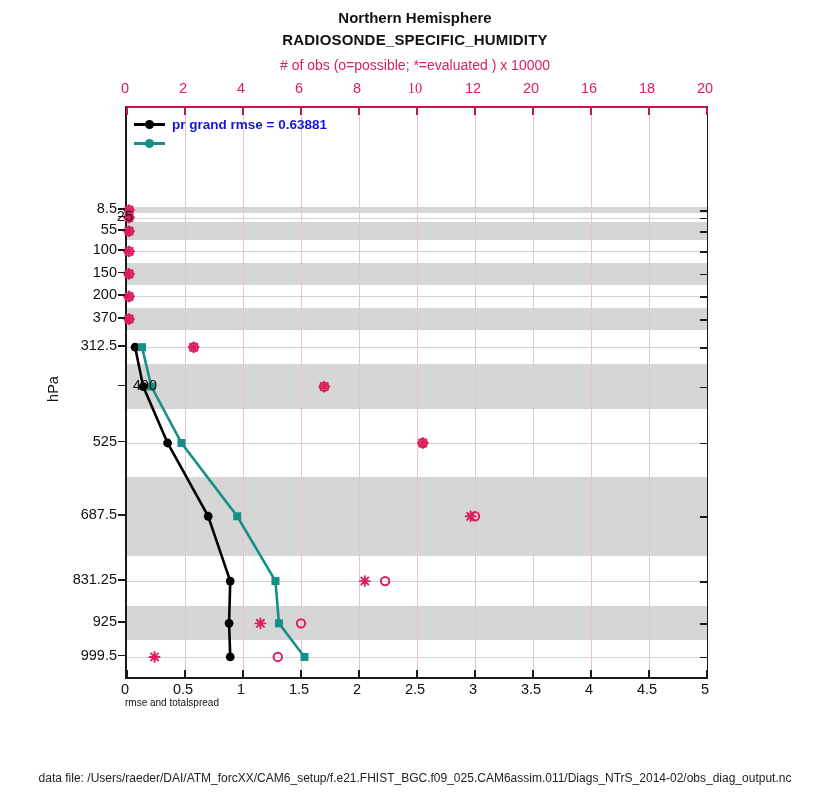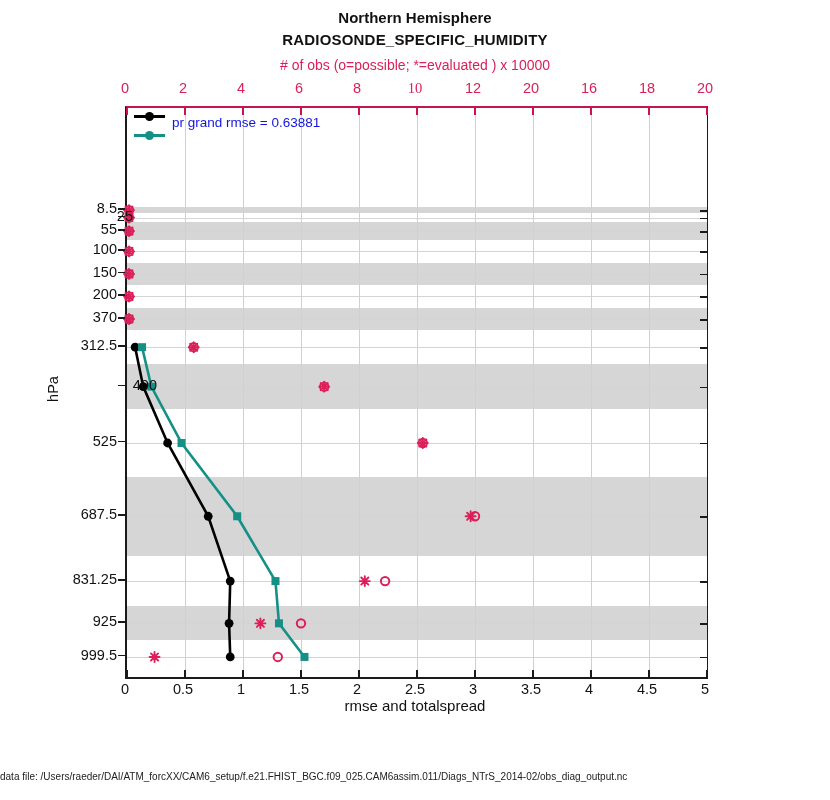--- a/index.html
+++ b/index.html
@@ -20,28 +20,28 @@
   .vgrid{position:absolute;top:0;height:569px;width:1px;background:#e9c3d2;}
   .tickb{position:absolute;width:1.5px;height:7px;background:#1a1a1a;bottom:0;}
   .tickt{position:absolute;width:1.5px;height:7px;background:#C51453;top:0;}
   .tickl{position:absolute;width:7px;height:1.5px;background:#1a1a1a;}
   .tickr{position:absolute;width:7px;height:1.5px;background:#1a1a1a;}
   .xblab{position:absolute;width:50px;text-align:center;top:681px;font-size:14.5px;color:#111;}
   .xtlab{position:absolute;width:50px;text-align:center;top:80px;font-size:14.5px;color:#DB2059;}
   .ylab{position:absolute;width:117px;text-align:right;font-size:14.5px;color:#111;height:16px;line-height:16px;}
   .yaxis-title{position:absolute;left:40px;top:381px;font-size:14.5px;color:#111;
        transform:rotate(-90deg);transform-origin:center;}
-  .xaxis-title{position:absolute;left:125px;width:580px;text-align:center;top:697px;
-       font-size:15px;color:#111;}
+  .xaxis-title{position:absolute;left:125px;width:580px;top:697px;
+       font-size:10px;color:#111;}
   .daterange{position:absolute;left:0;width:830px;text-align:center;top:718px;
        font-size:15px;color:#111;}
-  .datafile{position:absolute;left:0;width:830px;top:771px;
-       font-size:10px;color:#222;}
+  .datafile{position:absolute;left:0;width:830px;text-align:center;top:771px;
+       font-size:12px;color:#222;}
   .legend{position:absolute;left:134px;top:115px;z-index:5;}
-  .legrow{display:flex;align-items:flex-start;height:19px;}
+  .legrow{display:flex;align-items:center;height:19px;font-weight:bold;}
   .legline{position:relative;width:31px;height:2.5px;background:#000;}
   .legdot{position:absolute;left:11px;top:-3.2px;width:9px;height:9px;border-radius:50%;background:#000;}
   .legtext{margin-left:7px;font-size:13.5px;color:#1414E0;white-space:pre;}
   svg{position:absolute;left:0;top:0;overflow:visible;}
 </style>
 </head>
 <body>
 
 <div class="fig">
   <div class="title1">Northern Hemisphere</div>

